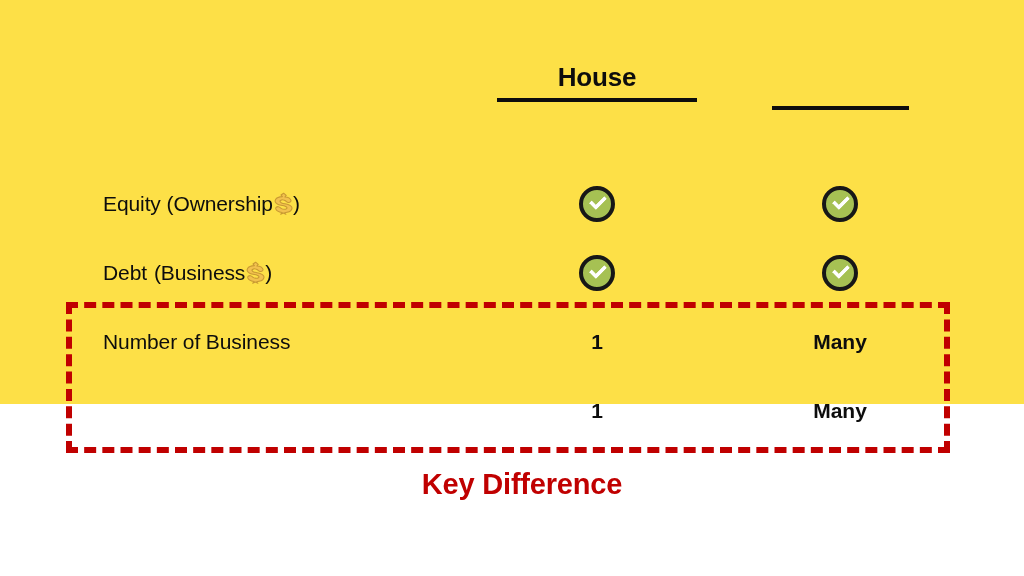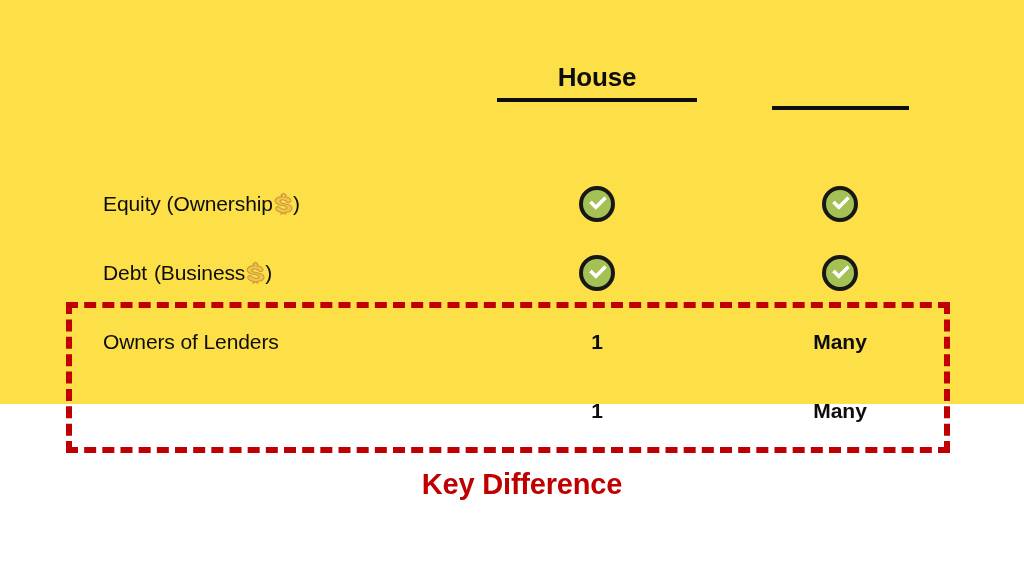--- a/index.html
+++ b/index.html
@@ -192,21 +192,21 @@
       <span class="check"></span>
     </div>
     <div class="cell cell-business">
       <span class="check"></span>
     </div>
   </div>
 
   <div id="keybox"></div>
 
   <div class="row" style="top:318px">
-    <div class="row-label">Owners of Lenders</div>
+    <div class="row-label">Number of Business</div>
     <div class="cell cell-house">
       <span class="cell-text">1</span>
     </div>
     <div class="cell cell-business">
       <span class="cell-text">Many</span>
     </div>
   </div>
 
   <div class="row" style="top:387px">
     <div class="cell cell-house">

